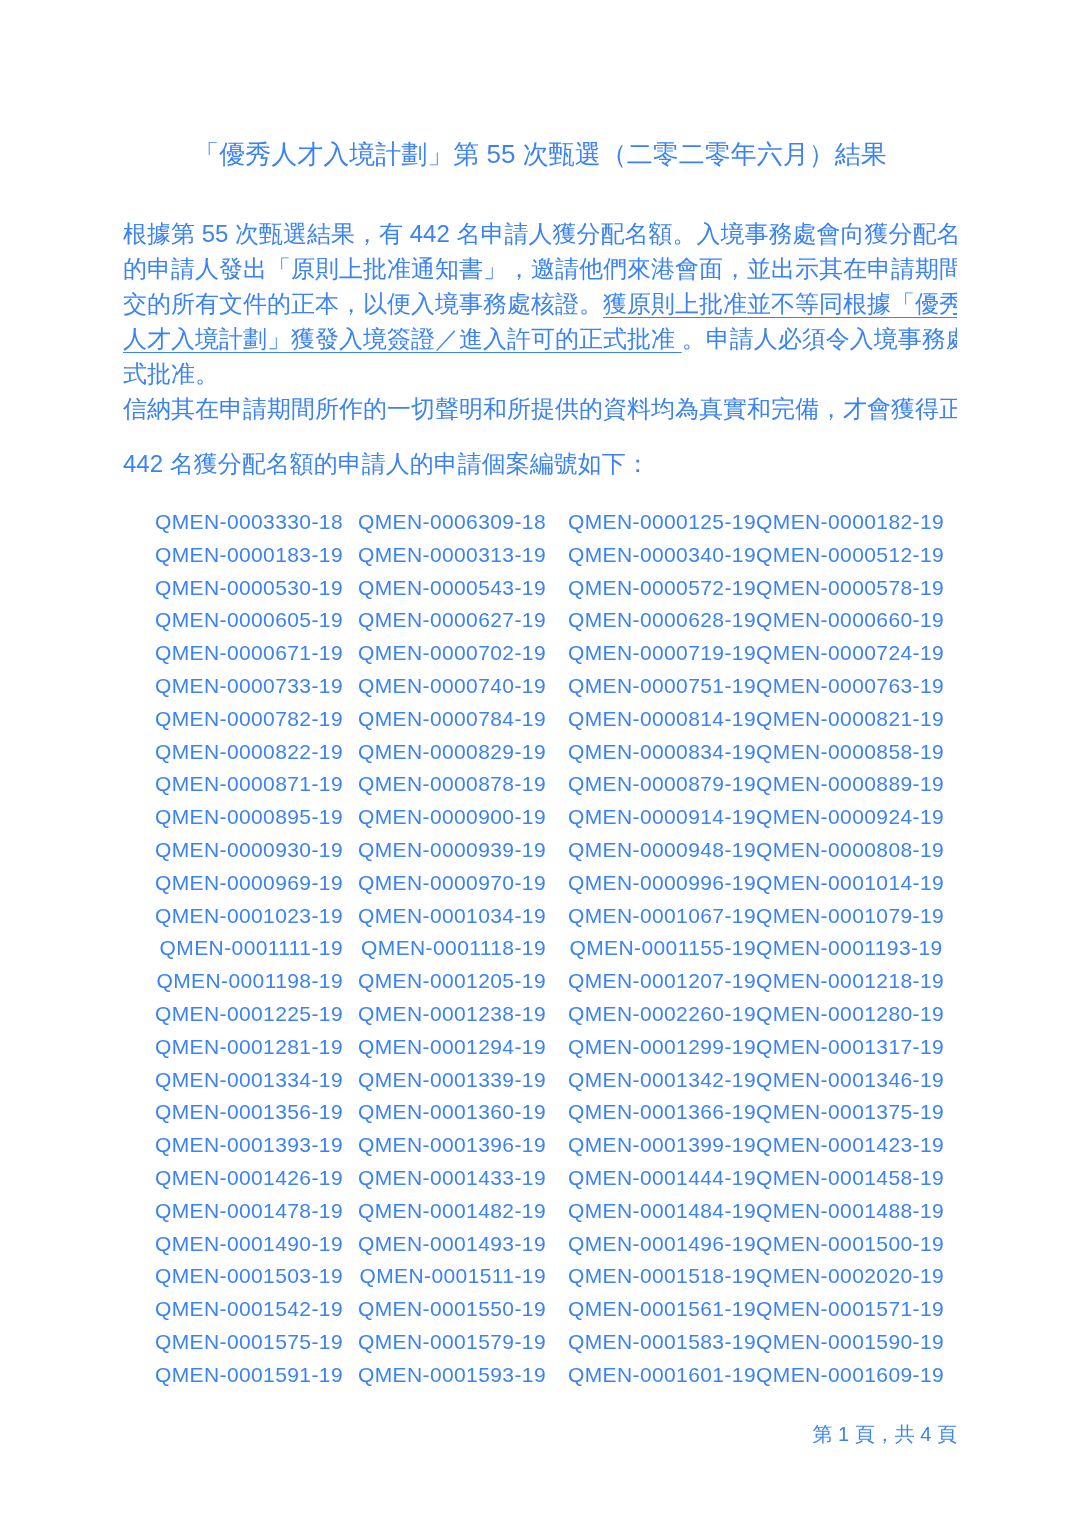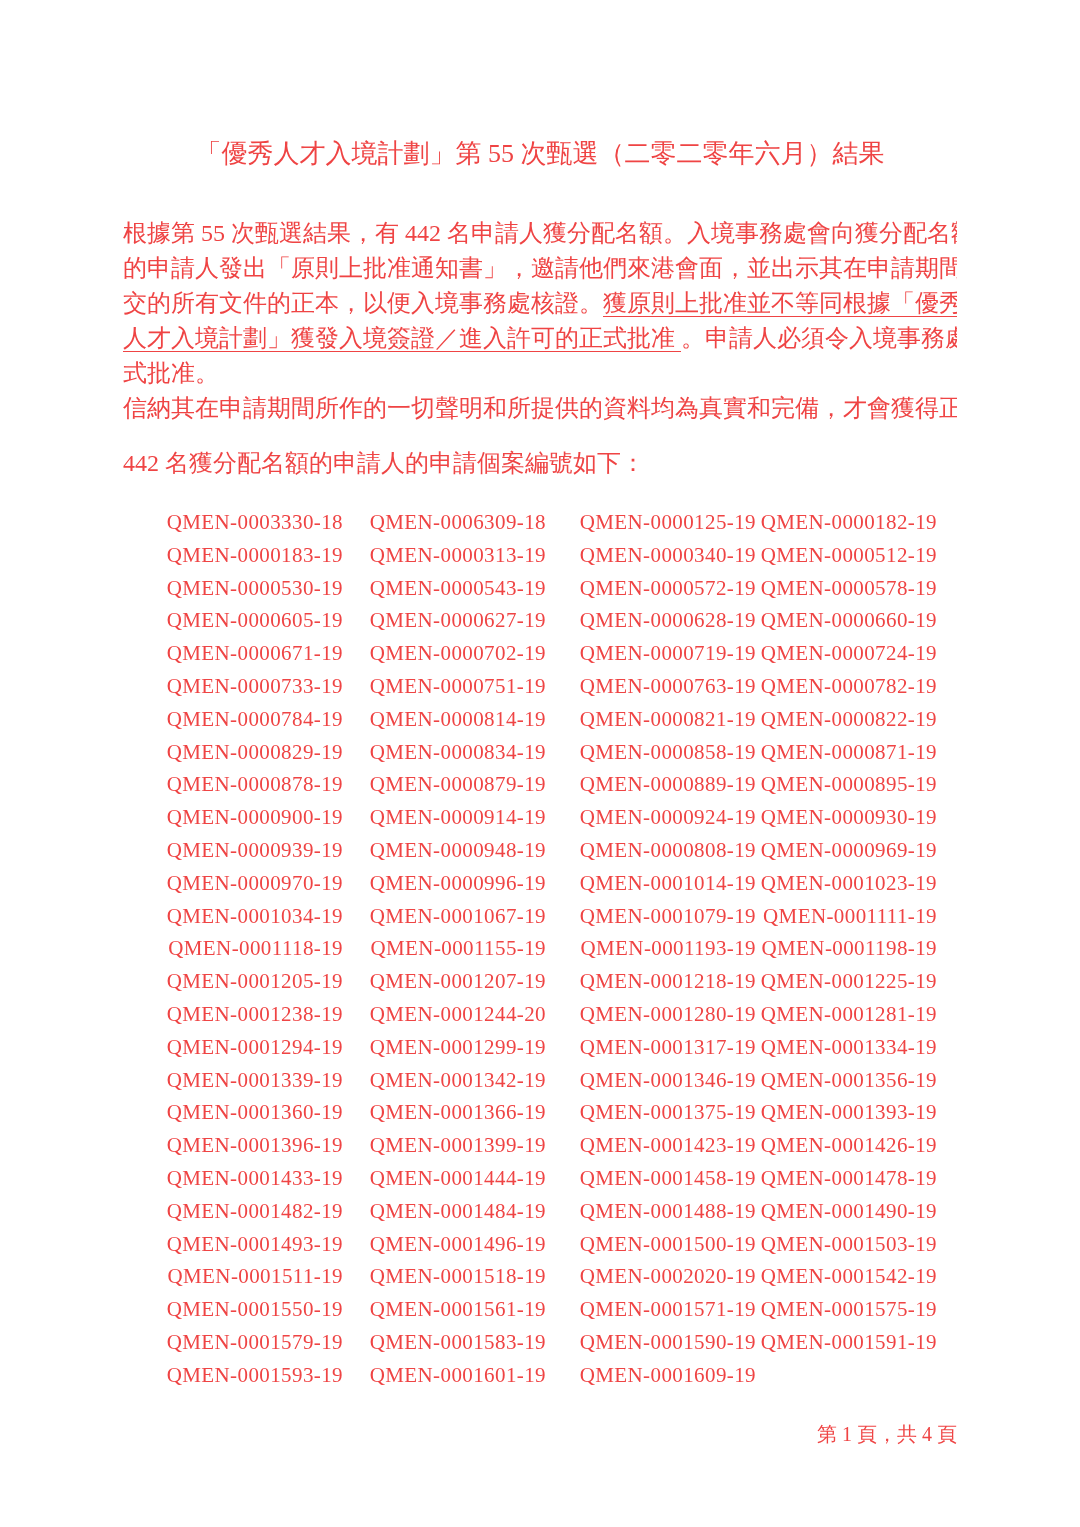--- a/index.html
+++ b/index.html
@@ -5,22 +5,22 @@
   html, body {
     margin: 0;
     padding: 0;
     background: #ffffff;
   }
   .page {
     position: relative;
     width: 1080px;
     height: 1527px;
     background: #ffffff;
-    color: #ef4444;
-    font-family: Liberation Serif, serif;
+    color: #3b82f6;
+    font-family: Liberation Sans, sans-serif;
     overflow: hidden;
   }
   .doc-title {
     position: absolute;
     top: 134px;
     left: 0;
     width: 1080px;
     text-align: center;
     font-size: 26px;
     font-weight: normal;
@@ -118,20 +118,21 @@
       <div class="cell">QMEN-0000578-19</div>
       <div class="cell">QMEN-0000605-19</div>
       <div class="cell">QMEN-0000627-19</div>
       <div class="cell">QMEN-0000628-19</div>
       <div class="cell">QMEN-0000660-19</div>
       <div class="cell">QMEN-0000671-19</div>
       <div class="cell">QMEN-0000702-19</div>
       <div class="cell">QMEN-0000719-19</div>
       <div class="cell">QMEN-0000724-19</div>
       <div class="cell">QMEN-0000733-19</div>
+      <div class="cell">QMEN-0000740-19</div>
       <div class="cell">QMEN-0000751-19</div>
       <div class="cell">QMEN-0000763-19</div>
       <div class="cell">QMEN-0000782-19</div>
       <div class="cell">QMEN-0000784-19</div>
       <div class="cell">QMEN-0000814-19</div>
       <div class="cell">QMEN-0000821-19</div>
       <div class="cell">QMEN-0000822-19</div>
       <div class="cell">QMEN-0000829-19</div>
       <div class="cell">QMEN-0000834-19</div>
       <div class="cell">QMEN-0000858-19</div>
@@ -158,21 +159,21 @@
       <div class="cell">QMEN-0001111-19</div>
       <div class="cell">QMEN-0001118-19</div>
       <div class="cell">QMEN-0001155-19</div>
       <div class="cell">QMEN-0001193-19</div>
       <div class="cell">QMEN-0001198-19</div>
       <div class="cell">QMEN-0001205-19</div>
       <div class="cell">QMEN-0001207-19</div>
       <div class="cell">QMEN-0001218-19</div>
       <div class="cell">QMEN-0001225-19</div>
       <div class="cell">QMEN-0001238-19</div>
-      <div class="cell">QMEN-0001244-20</div>
+      <div class="cell">QMEN-0002260-19</div>
       <div class="cell">QMEN-0001280-19</div>
       <div class="cell">QMEN-0001281-19</div>
       <div class="cell">QMEN-0001294-19</div>
       <div class="cell">QMEN-0001299-19</div>
       <div class="cell">QMEN-0001317-19</div>
       <div class="cell">QMEN-0001334-19</div>
       <div class="cell">QMEN-0001339-19</div>
       <div class="cell">QMEN-0001342-19</div>
       <div class="cell">QMEN-0001346-19</div>
       <div class="cell">QMEN-0001356-19</div>

